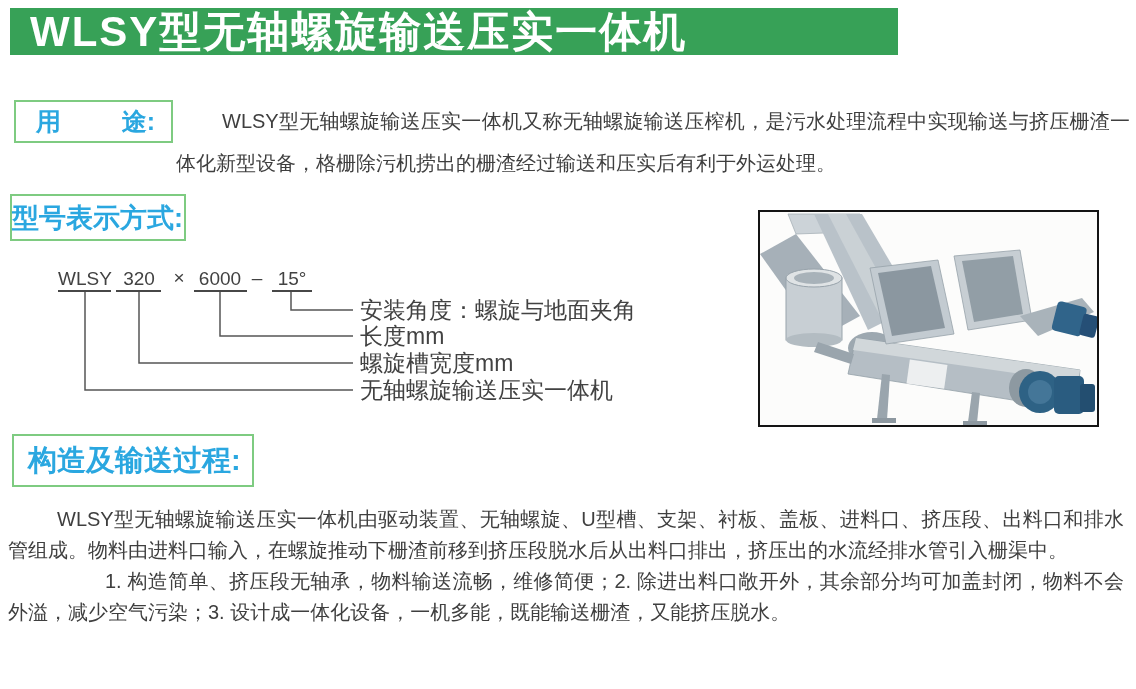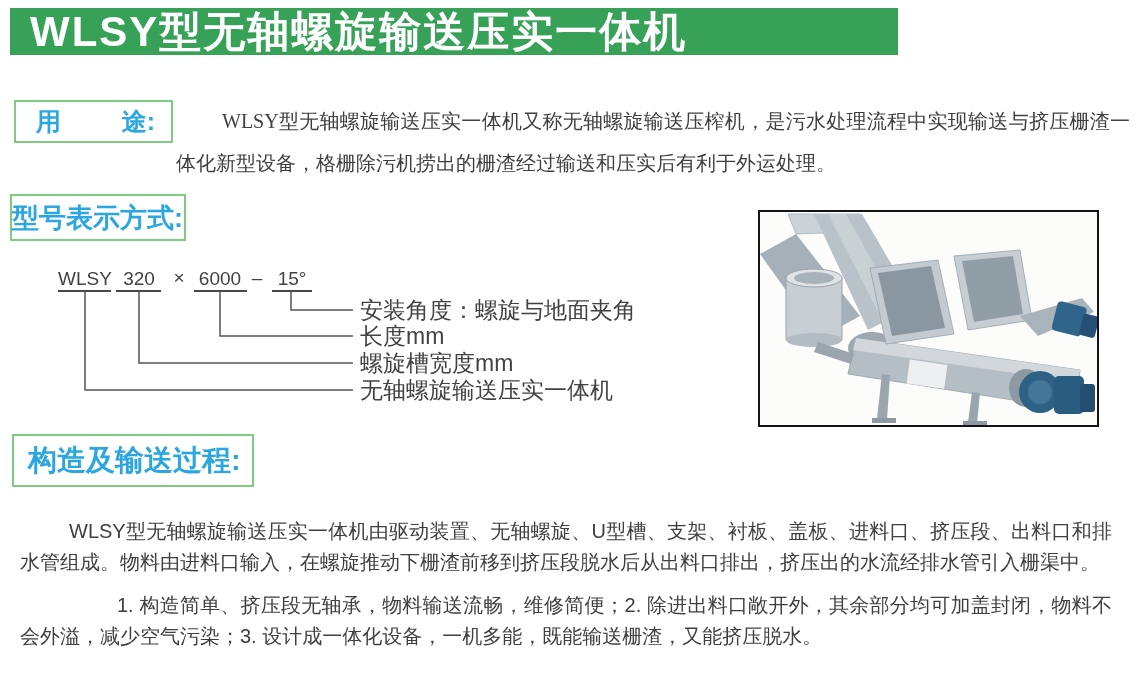--- a/index.html
+++ b/index.html
@@ -20,29 +20,29 @@
     position:absolute;box-sizing:border-box;
     border:2px solid #7ecb81;background:#ffffff;color:#2aa7e0;
     font-weight:bold;display:flex;align-items:center;white-space:nowrap;
   }
   .usage-box{left:14px;top:100px;width:159px;height:43px;font-size:25px;
     justify-content:space-between;padding:0 16px 0 20px;}
   .model-box{left:10px;top:194px;width:176px;height:47px;font-size:27px;}
   .structure-box{left:12px;top:434px;width:242px;height:53px;font-size:29px;padding-left:14px;align-items:center;}
   .usage-para{
     position:absolute;left:8px;top:100px;width:1122px;
-    font-size:20px;line-height:42px;color:#3f3f3f;text-align:justify;font-family:Liberation Serif, serif;
+    font-size:20px;line-height:42px;color:#3f3f3f;text-align:justify;
   }
   .usage-para .float-spacer{float:left;width:168px;height:44px;}
   .usage-para p{margin:0;text-indent:46px;}
   .structure-text{
     position:absolute;left:8px;top:504px;width:1116px;
     font-size:20px;line-height:31px;color:#3f3f3f;text-align:justify;
   }
-  .structure-text p{margin:12px;}
+  .structure-text p{margin:0;}
   .structure-text p.p1{text-indent:49px;}
   .structure-text p.p2{text-indent:97px;}
   .diagram-svg{position:absolute;left:0;top:250px;width:760px;height:170px;}
   .diagram-svg text{fill:#424242;}
   .photo-frame{
     position:absolute;left:758px;top:210px;width:341px;height:217px;
     border:2px solid #141414;box-sizing:border-box;background:#fcfcfb;
   }
   .photo-frame svg{display:block;width:337px;height:213px;}
 </style>

